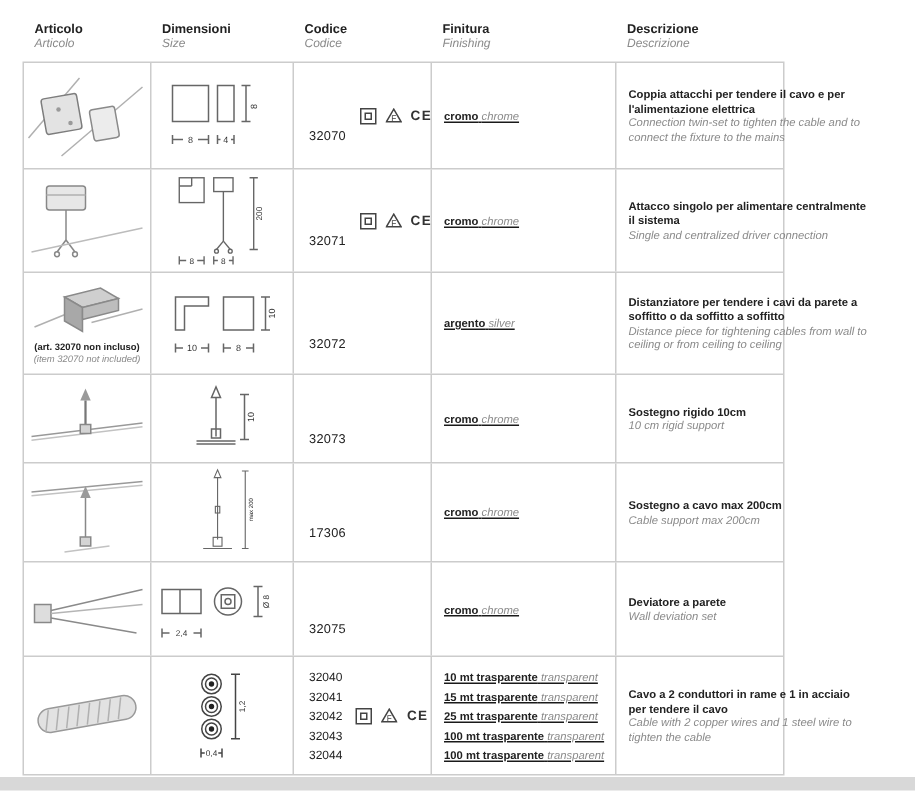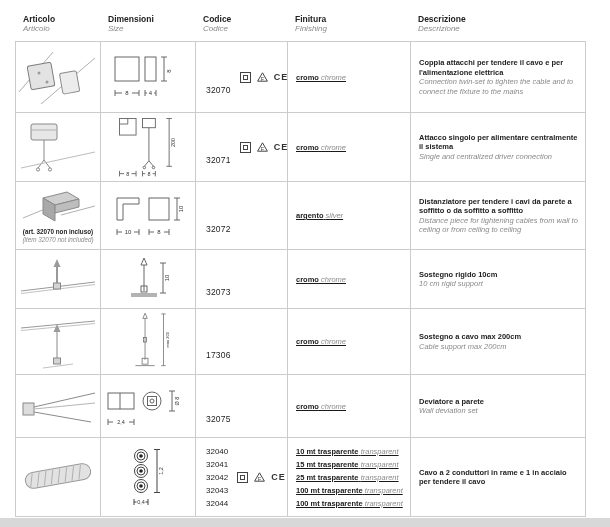--- a/index.html
+++ b/index.html
@@ -1,20 +1,20 @@
 <!DOCTYPE html>
 <html><head>
 <meta charset="utf-8">
 <style>
   html,body{margin:0;padding:0;}
   body{
     width:610px;height:527px;position:relative;background:#ffffff;
     font-family:"Liberation Sans",sans-serif;color:#1a1a1a;overflow:hidden;
   }
-  .catalog{position:absolute;left:15px;top:8px;width:571px;}
+  .catalog{position:absolute;left:15px;top:8px;width:508px;}
   .grid-row{display:grid;grid-template-columns:85px 95px 92px 123px 176px;}
   .thead .hcell{padding:6px 4px 7px 8px;}
   .hd-it{font-weight:bold;font-size:8.5px;line-height:10px;color:#222;display:block;}
   .hd-en{font-style:italic;font-size:8px;line-height:10px;color:#8a8a8a;display:block;}
   .tbody{border:1px solid #cccccc;}
   .row{border-bottom:1px solid #cccccc;}
   .row:last-child{border-bottom:none;}
   .cell{border-right:1px solid #cccccc;display:flex;align-items:center;justify-content:center;
         flex-direction:column;overflow:hidden;}
   .cell:last-child{border-right:none;}
@@ -439,19 +439,20 @@
       </div>
       <div class="cell fin">
         <div class="fin-line"><span class="fin-it">10 mt trasparente</span> <span class="fin-en">transparent</span></div>
         <div class="fin-line"><span class="fin-it">15 mt trasparente</span> <span class="fin-en">transparent</span></div>
         <div class="fin-line"><span class="fin-it">25 mt trasparente</span> <span class="fin-en">transparent</span></div>
         <div class="fin-line"><span class="fin-it">100 mt trasparente</span> <span class="fin-en">transparent</span></div>
         <div class="fin-line"><span class="fin-it">100 mt trasparente</span> <span class="fin-en">transparent</span></div>
       </div>
       <div class="cell desc">
         <div class="desc-it">Cavo a 2 conduttori in rame e 1 in acciaio per tendere il cavo</div>
+        <div class="desc-en">Cable with 2 copper wires and 1 steel wire to tighten the cable</div>
       </div>
     </div>
 
   </div>
 </div>
 
 <div class="footer-bar"></div>
 
 </body></html>

